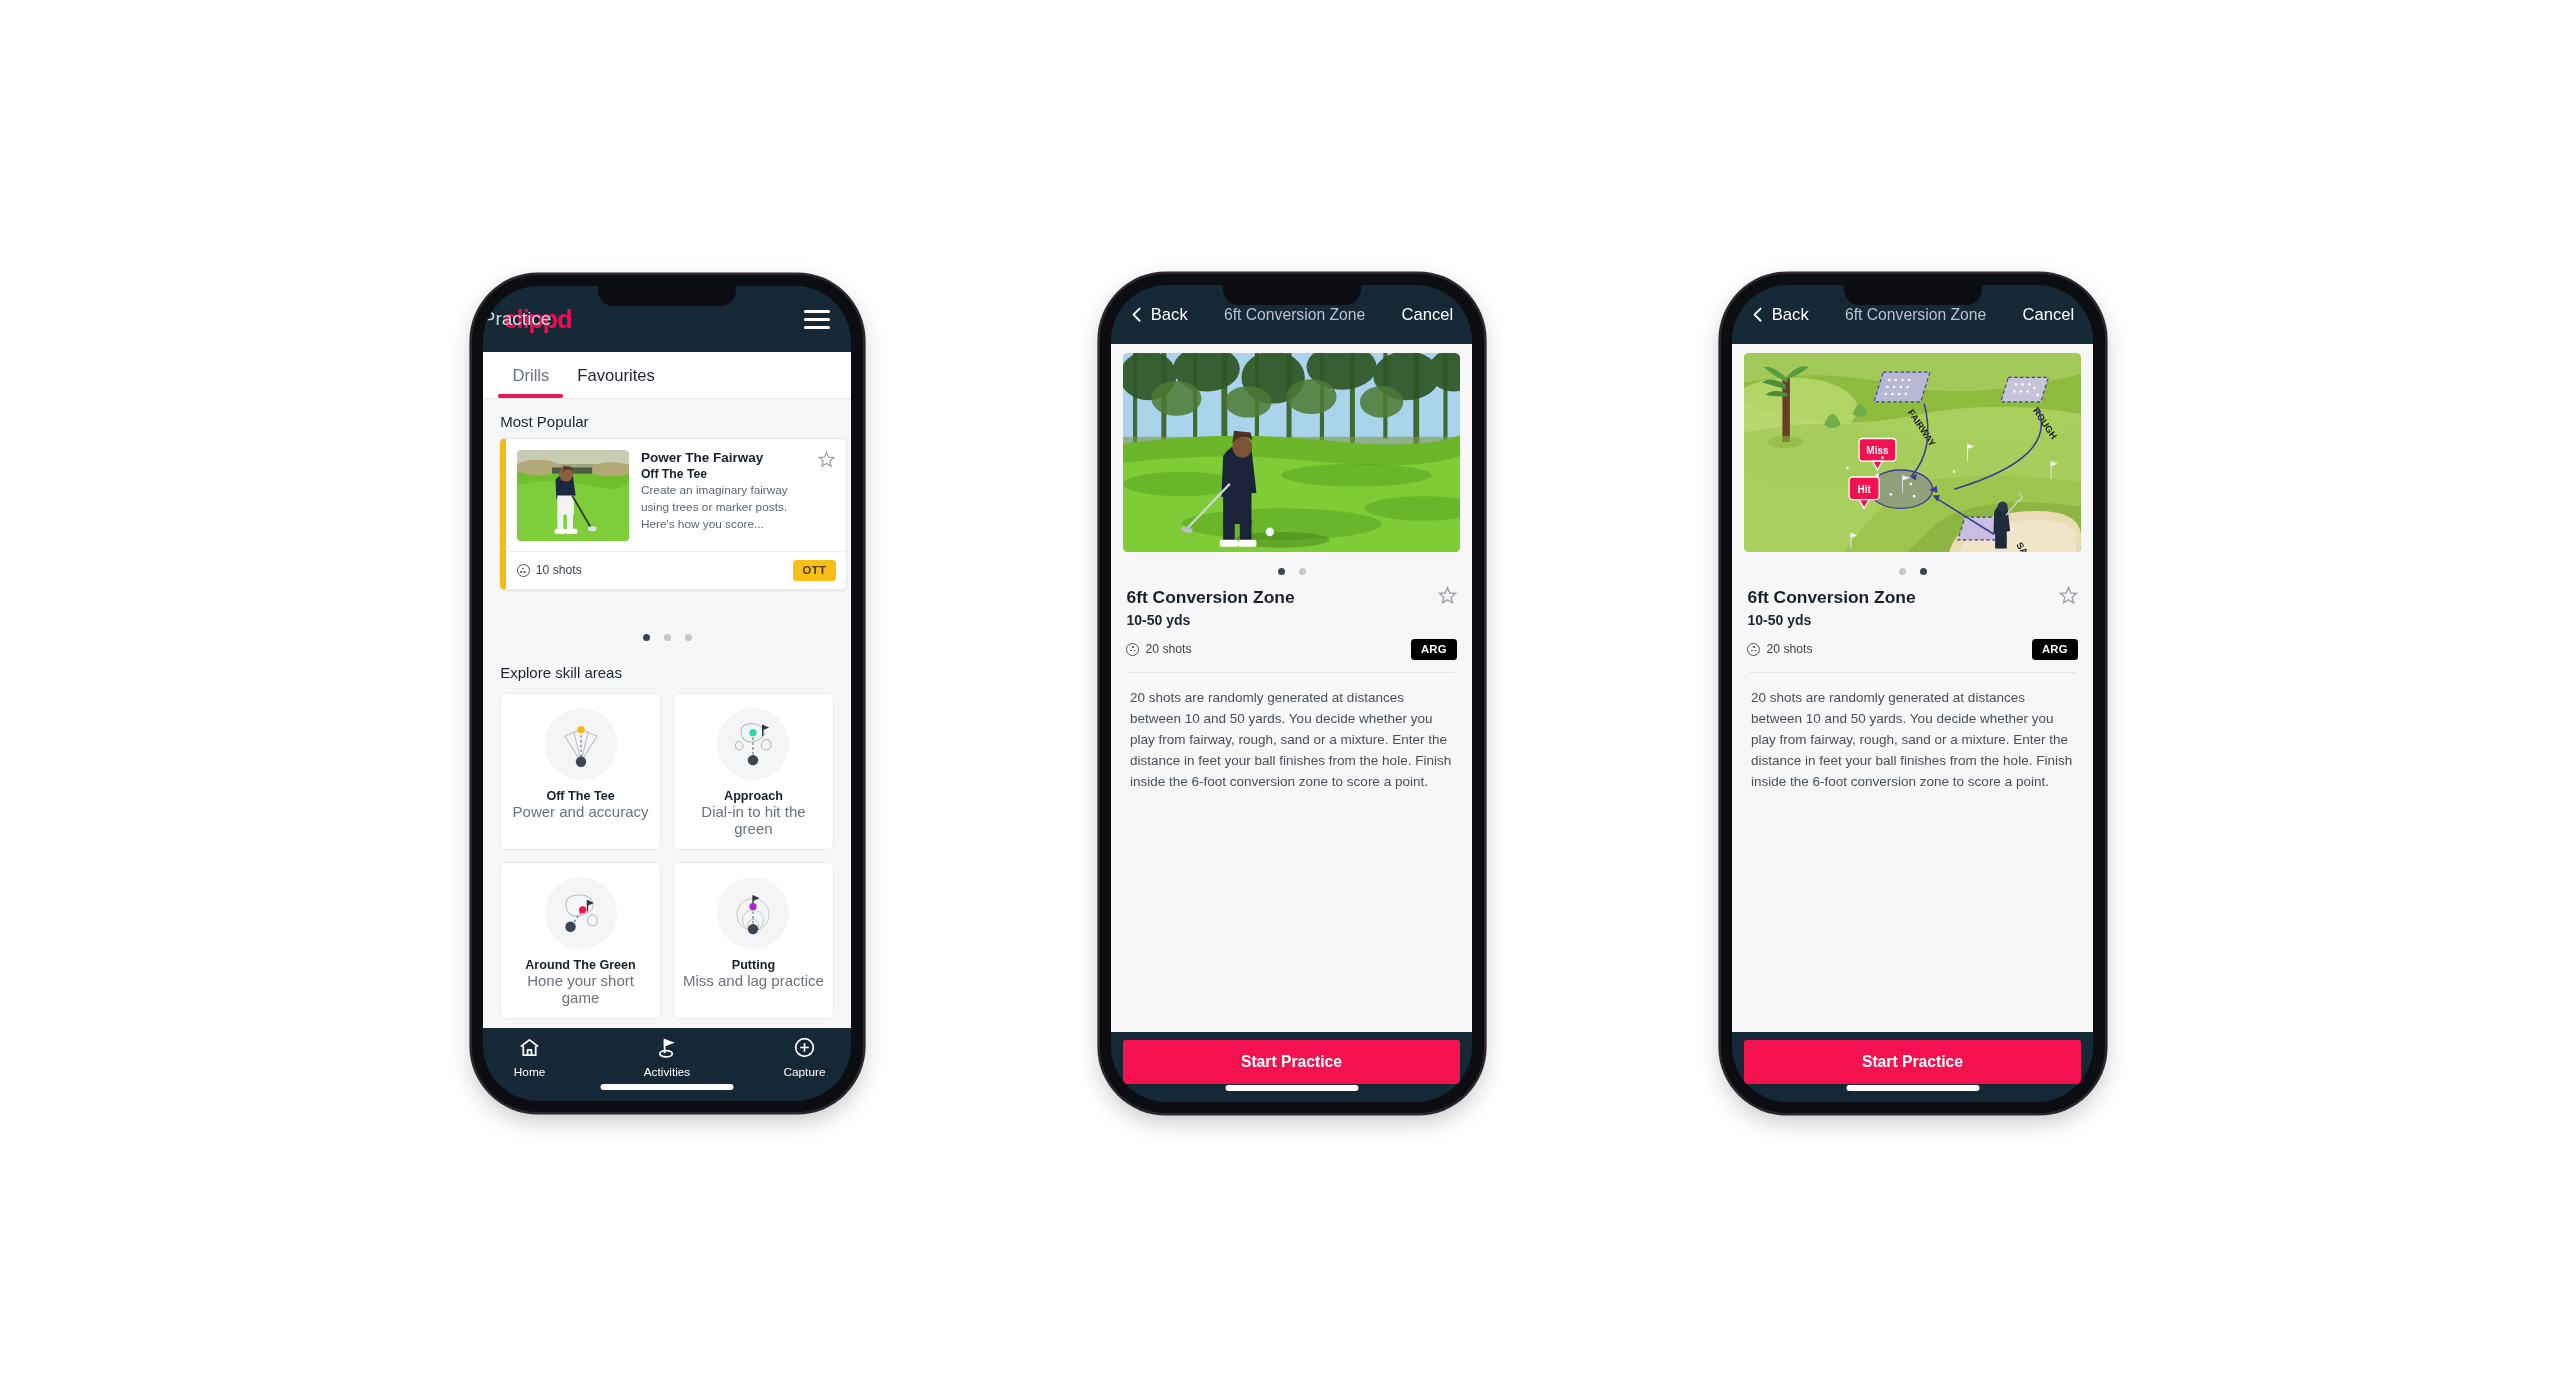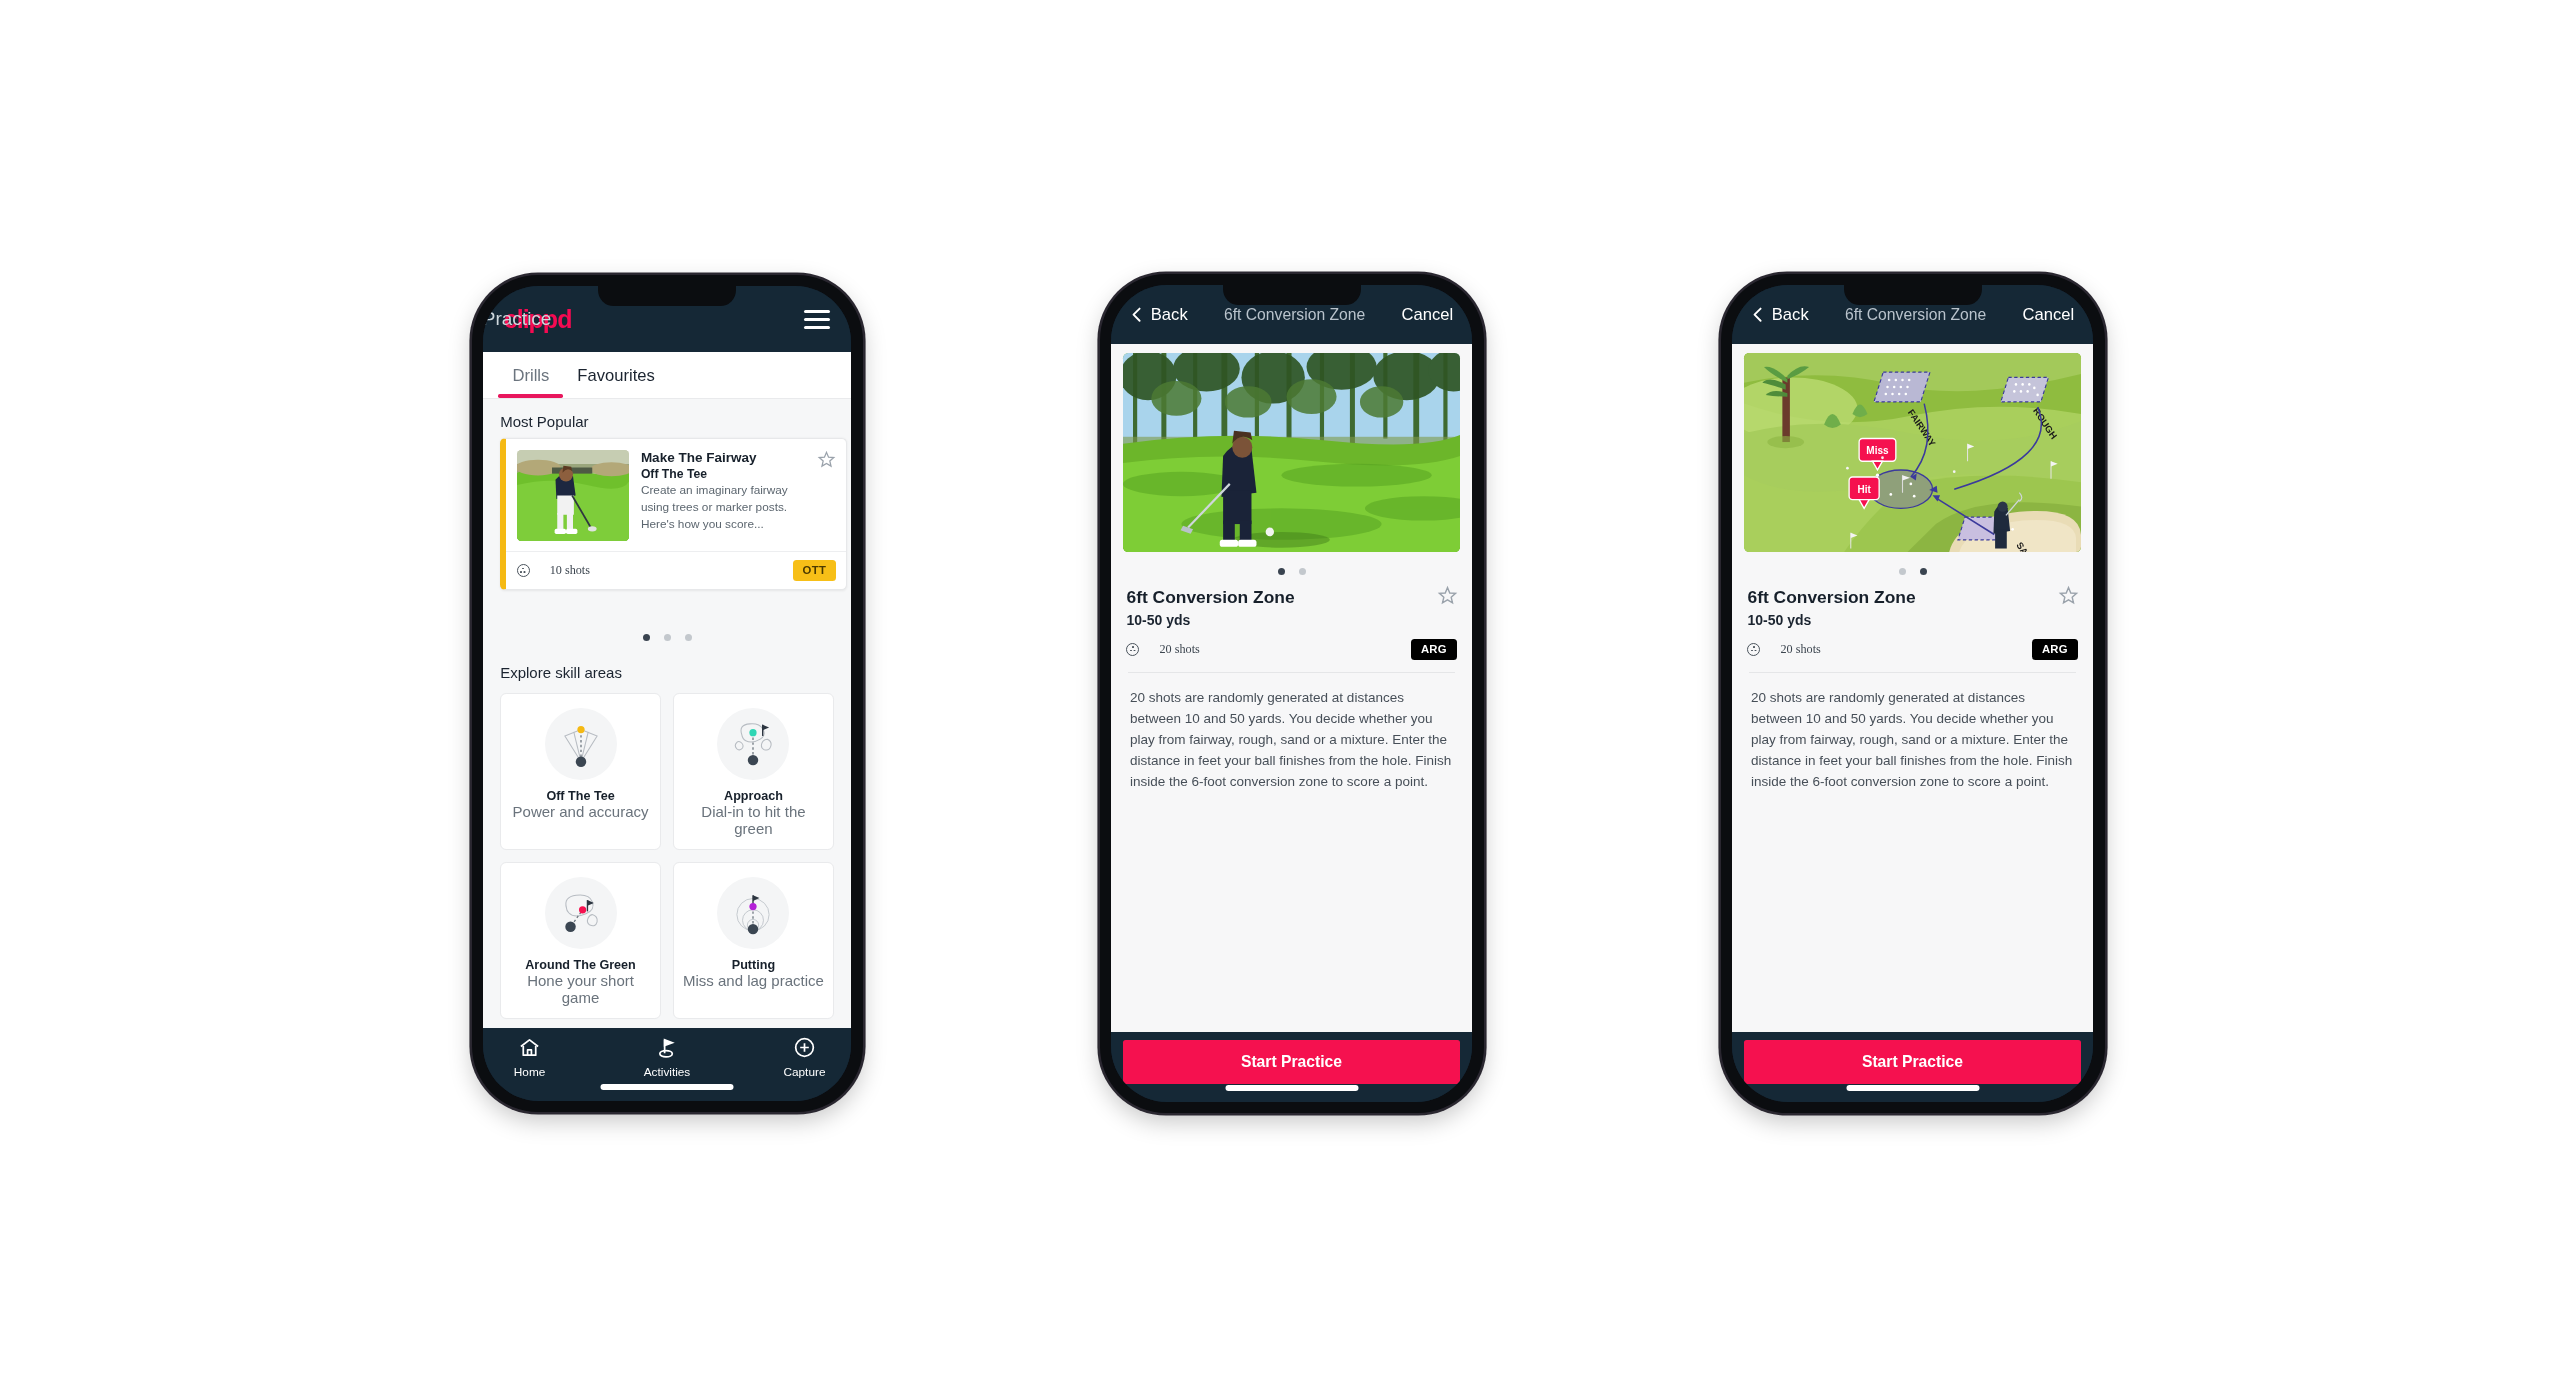--- a/index.html
+++ b/index.html
@@ -171,21 +171,21 @@
     width: 19px; height: 19px;
     color: #9aa2ab;
   }
   .drill-foot {
     border-top: 0.9px solid #edeef0;
     display: flex;
     align-items: center;
     padding: 7.8px 10.5px;
     gap: 7px;
   }
-  .shots { font-size: 12.2px; color: #3c454f; display: flex; align-items: center; gap: 20px; font-family: Liberation Serif, serif; }
+  .shots { font-size: 12.2px; color: #3c454f; display: flex; align-items: center; gap: 6px; }
   .ball-icon {
     width: 13px; height: 13px;
     border: 1.4px solid #4a535c;
     border-radius: 50%;
     position: relative;
     flex: none;
   }
   .ball-icon::before, .ball-icon::after {
     content: ""; position: absolute;
     width: 1.7px; height: 1.7px; border-radius: 50%;
@@ -366,21 +366,21 @@
                   <rect x="46" y="52" width="19" height="22" fill="#f2f2f2"></rect>
                   <rect x="46" y="72" width="7" height="20" fill="#f2f2f2"></rect>
                   <rect x="57" y="72" width="7" height="20" fill="#f2f2f2"></rect>
                   <rect x="43" y="90" width="13" height="6" rx="2" fill="#ffffff"></rect>
                   <rect x="56" y="90" width="13" height="6" rx="2" fill="#ffffff"></rect>
                   <path d="M63 52 L84 88" stroke="#2f3740" stroke-width="2"></path>
                   <ellipse cx="86" cy="90" rx="5" ry="3" fill="#dfe3e0"></ellipse>
                 </svg>
               </div>
               <div class="drill-meta">
-                <div class="drill-name">Make The Fairway</div>
+                <div class="drill-name">Power The Fairway</div>
                 <div class="drill-sub">Off The Tee</div>
                 <div class="drill-desc">Create an imaginary fairway using trees or marker posts. Here's how you score...</div>
                 <svg class="star" viewBox="0 0 24 24" fill="none" stroke="currentColor" stroke-width="1.6">
                   <polygon points="12,3 14.6,9.1 21.2,9.6 16.2,13.9 17.7,20.3 12,16.9 6.3,20.3 7.8,13.9 2.8,9.6 9.4,9.1"></polygon>
                 </svg>
               </div>
             </div>
             <div class="drill-foot">
               <div class="shots">
                 <span class="ball-icon"></span>

